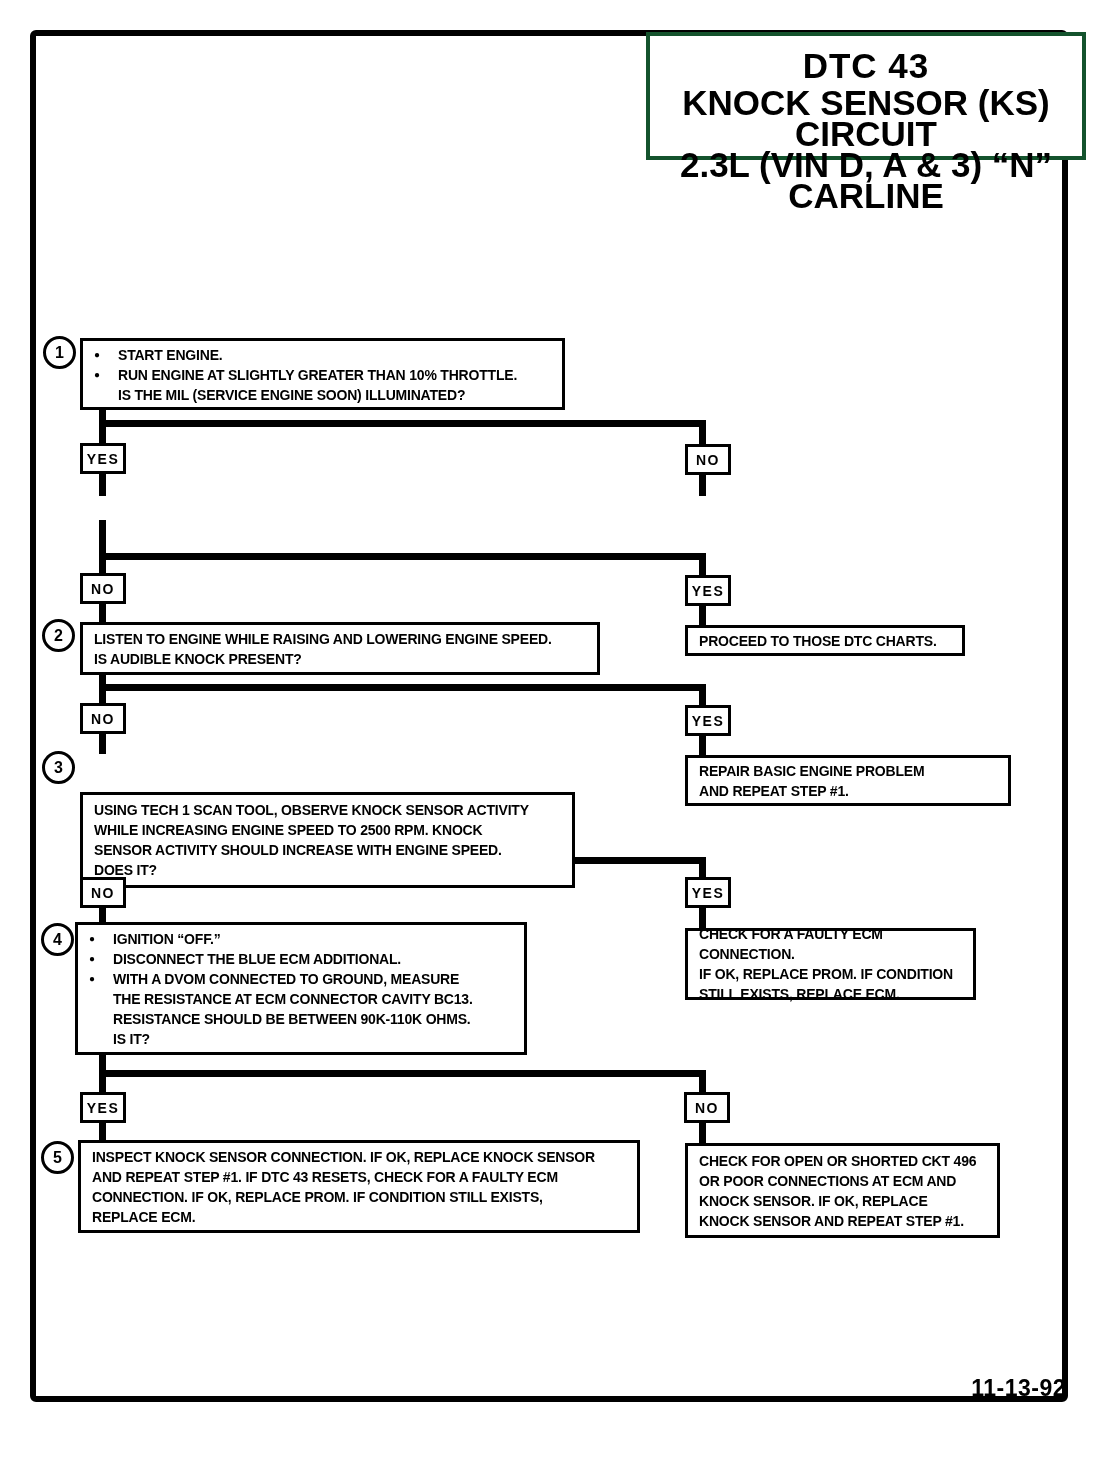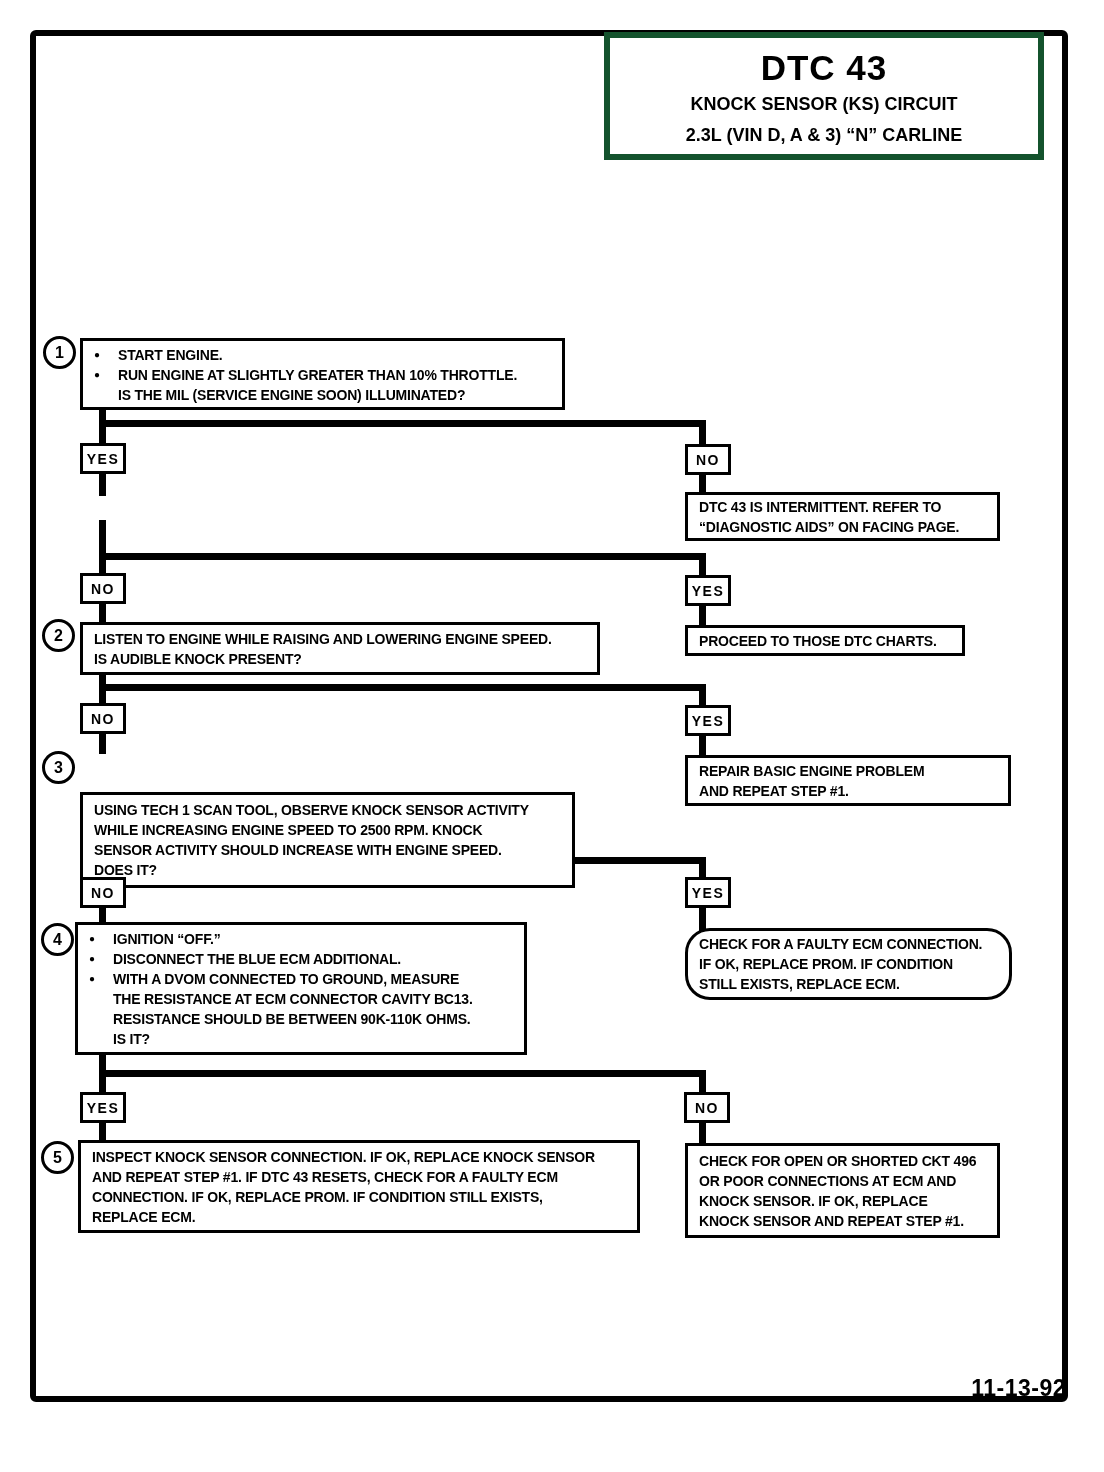--- a/index.html
+++ b/index.html
@@ -9,30 +9,30 @@
     background:#ffffff;
     font-family:"Liberation Sans", sans-serif;
     color:#000;
     overflow:hidden;
   }
   .page-border{
     position:absolute;left:30px;top:30px;width:1038px;height:1372px;
     border:6px solid #000;border-radius:6px;box-sizing:border-box;
   }
   .title-box{
-    position:absolute;left:604px;top:32px;width:440px;height:128px;
-    border:6px solid #14532d;box-sizing:border-box;background:#fff;
+    position:absolute;left:646px;top:32px;width:440px;height:128px;
+    border:4px solid #14532d;box-sizing:border-box;background:#fff;
     text-align:center;
   }
   .title-main{
     font-size:35px;font-weight:bold;letter-spacing:1px;
     margin-top:9px;line-height:42px;
   }
   .title-sub{
-    font-size:18px;font-weight:bold;letter-spacing:0px;line-height:31px;
+    font-size:35px;font-weight:bold;letter-spacing:0px;line-height:31px;
   }
   .hline,.vline{position:absolute;background:#000;}
   .node{
     position:absolute;border:3px solid #000;box-sizing:border-box;background:#fff;
     font-weight:bold;font-size:14px;line-height:20px;letter-spacing:-0.2px;
     padding:4px 11px;white-space:pre-line;
     display:flex;flex-direction:column;justify-content:center;
   }
   .yn{
     position:absolute;width:46px;height:31px;border:3px solid #000;box-sizing:border-box;
@@ -111,22 +111,20 @@
     <div class="bullet-row">
       <span class="bullet">●</span>
       <span class="btext">RUN ENGINE AT SLIGHTLY GREATER THAN 10% THROTTLE.
 IS THE MIL (SERVICE ENGINE SOON) ILLUMINATED?</span>
     </div>
   </div>
 
   <div class="yn" style="left:80px;top:443px;">YES</div>
   <div class="yn" style="left:685px;top:444px;">NO</div>
 
-  <div class="node" style="left:685px;top:492px;width:315px;height:49px;">DTC 43 IS INTERMITTENT.  REFER TO
-“DIAGNOSTIC AIDS” ON FACING PAGE.</div>
 
   <div class="yn" style="left:80px;top:573px;">NO</div>
   <div class="yn" style="left:685px;top:575px;">YES</div>
 
   <div class="node" style="left:80px;top:622px;width:520px;height:53px;">LISTEN TO ENGINE WHILE RAISING AND LOWERING ENGINE SPEED.
 IS AUDIBLE KNOCK PRESENT?</div>
   <div class="node" style="left:685px;top:625px;width:280px;height:31px;">PROCEED TO THOSE DTC CHARTS.</div>
 
   <div class="yn" style="left:80px;top:703px;">NO</div>
   <div class="yn" style="left:685px;top:705px;">YES</div>
@@ -151,21 +149,21 @@
       <span class="btext">DISCONNECT THE BLUE ECM ADDITIONAL.</span>
     </div>
     <div class="bullet-row">
       <span class="bullet">●</span>
       <span class="btext">WITH A DVOM CONNECTED TO GROUND, MEASURE
 THE RESISTANCE AT ECM CONNECTOR CAVITY BC13.
 RESISTANCE SHOULD BE BETWEEN 90K-110K OHMS.
 IS IT?</span>
     </div>
   </div>
-  <div class="node" style="left:685px;top:928px;width:327px;height:72px;border-radius:25px;">CHECK FOR A FAULTY ECM CONNECTION.
+  <div class="node" style="left:685px;top:928px;width:291px;height:72px;">CHECK FOR A FAULTY ECM CONNECTION.
 IF OK, REPLACE PROM.  IF CONDITION
 STILL EXISTS, REPLACE ECM.</div>
 
   <div class="yn" style="left:80px;top:1092px;">YES</div>
   <div class="yn" style="left:684px;top:1092px;">NO</div>
 
   <div class="node" style="left:78px;top:1140px;width:562px;height:93px;">INSPECT KNOCK SENSOR CONNECTION.  IF OK, REPLACE KNOCK SENSOR
 AND REPEAT STEP #1.  IF DTC 43 RESETS, CHECK FOR A FAULTY ECM
 CONNECTION.  IF OK, REPLACE PROM.  IF CONDITION STILL EXISTS,
 REPLACE ECM.</div>

